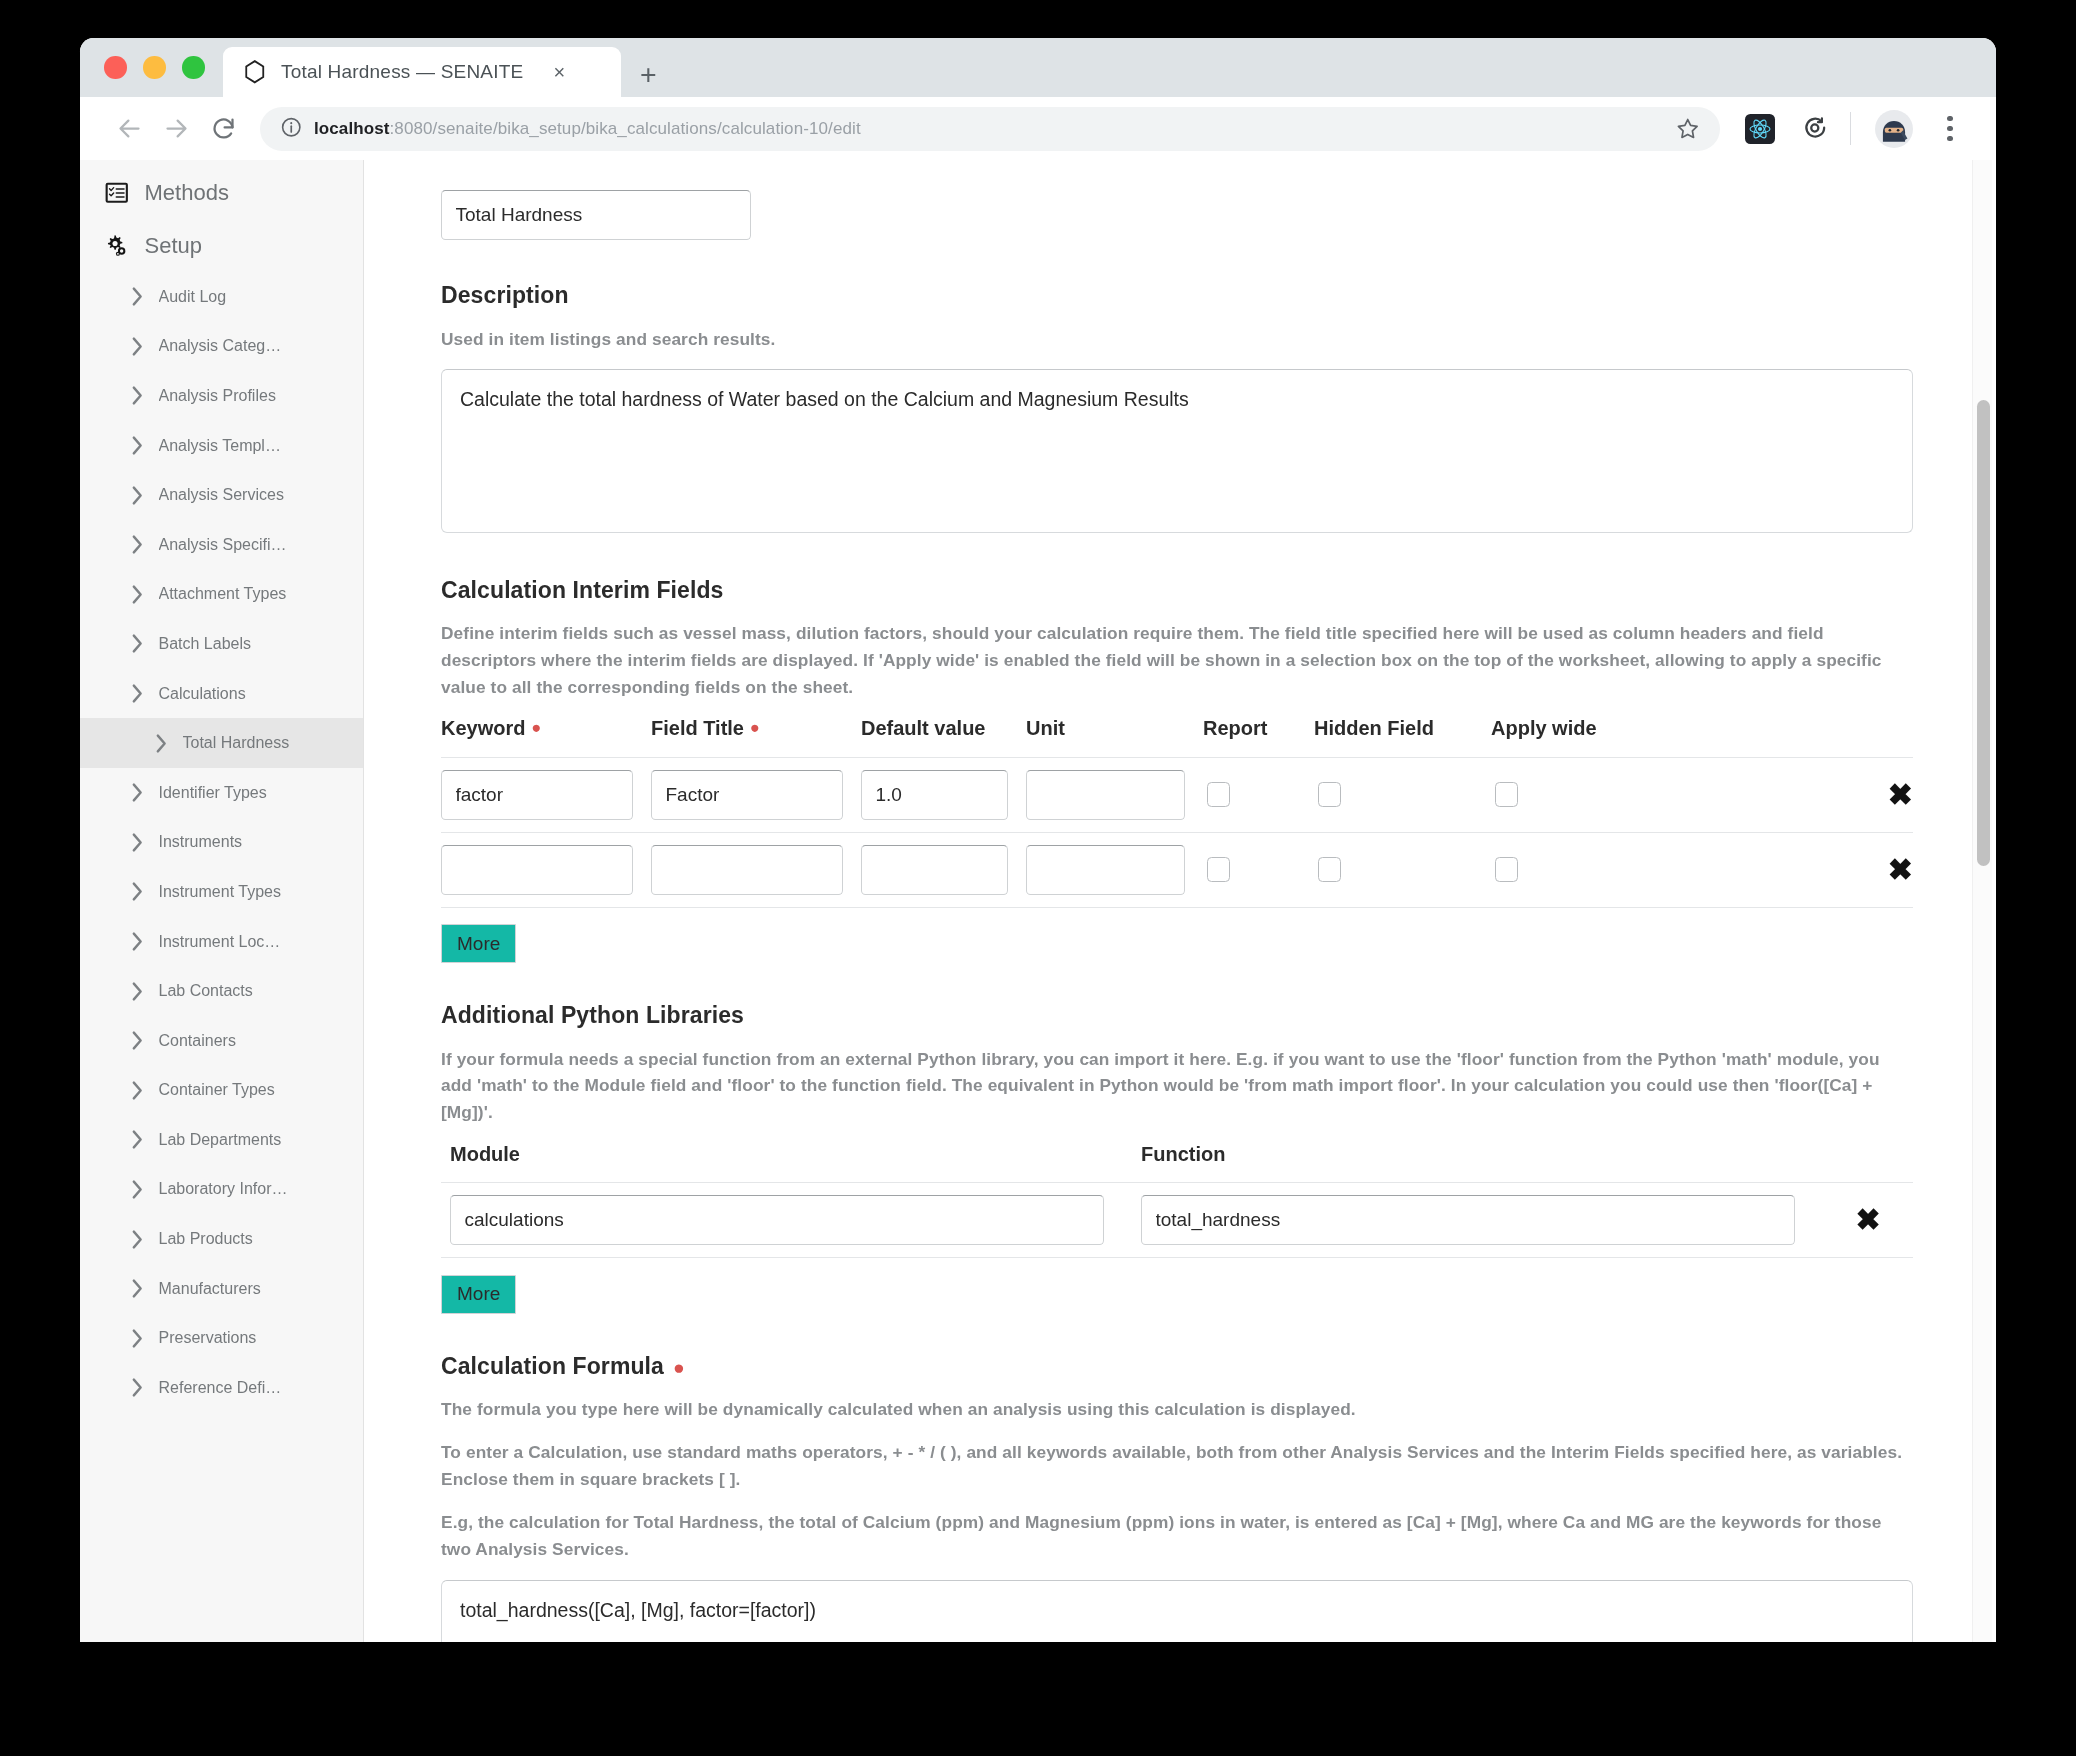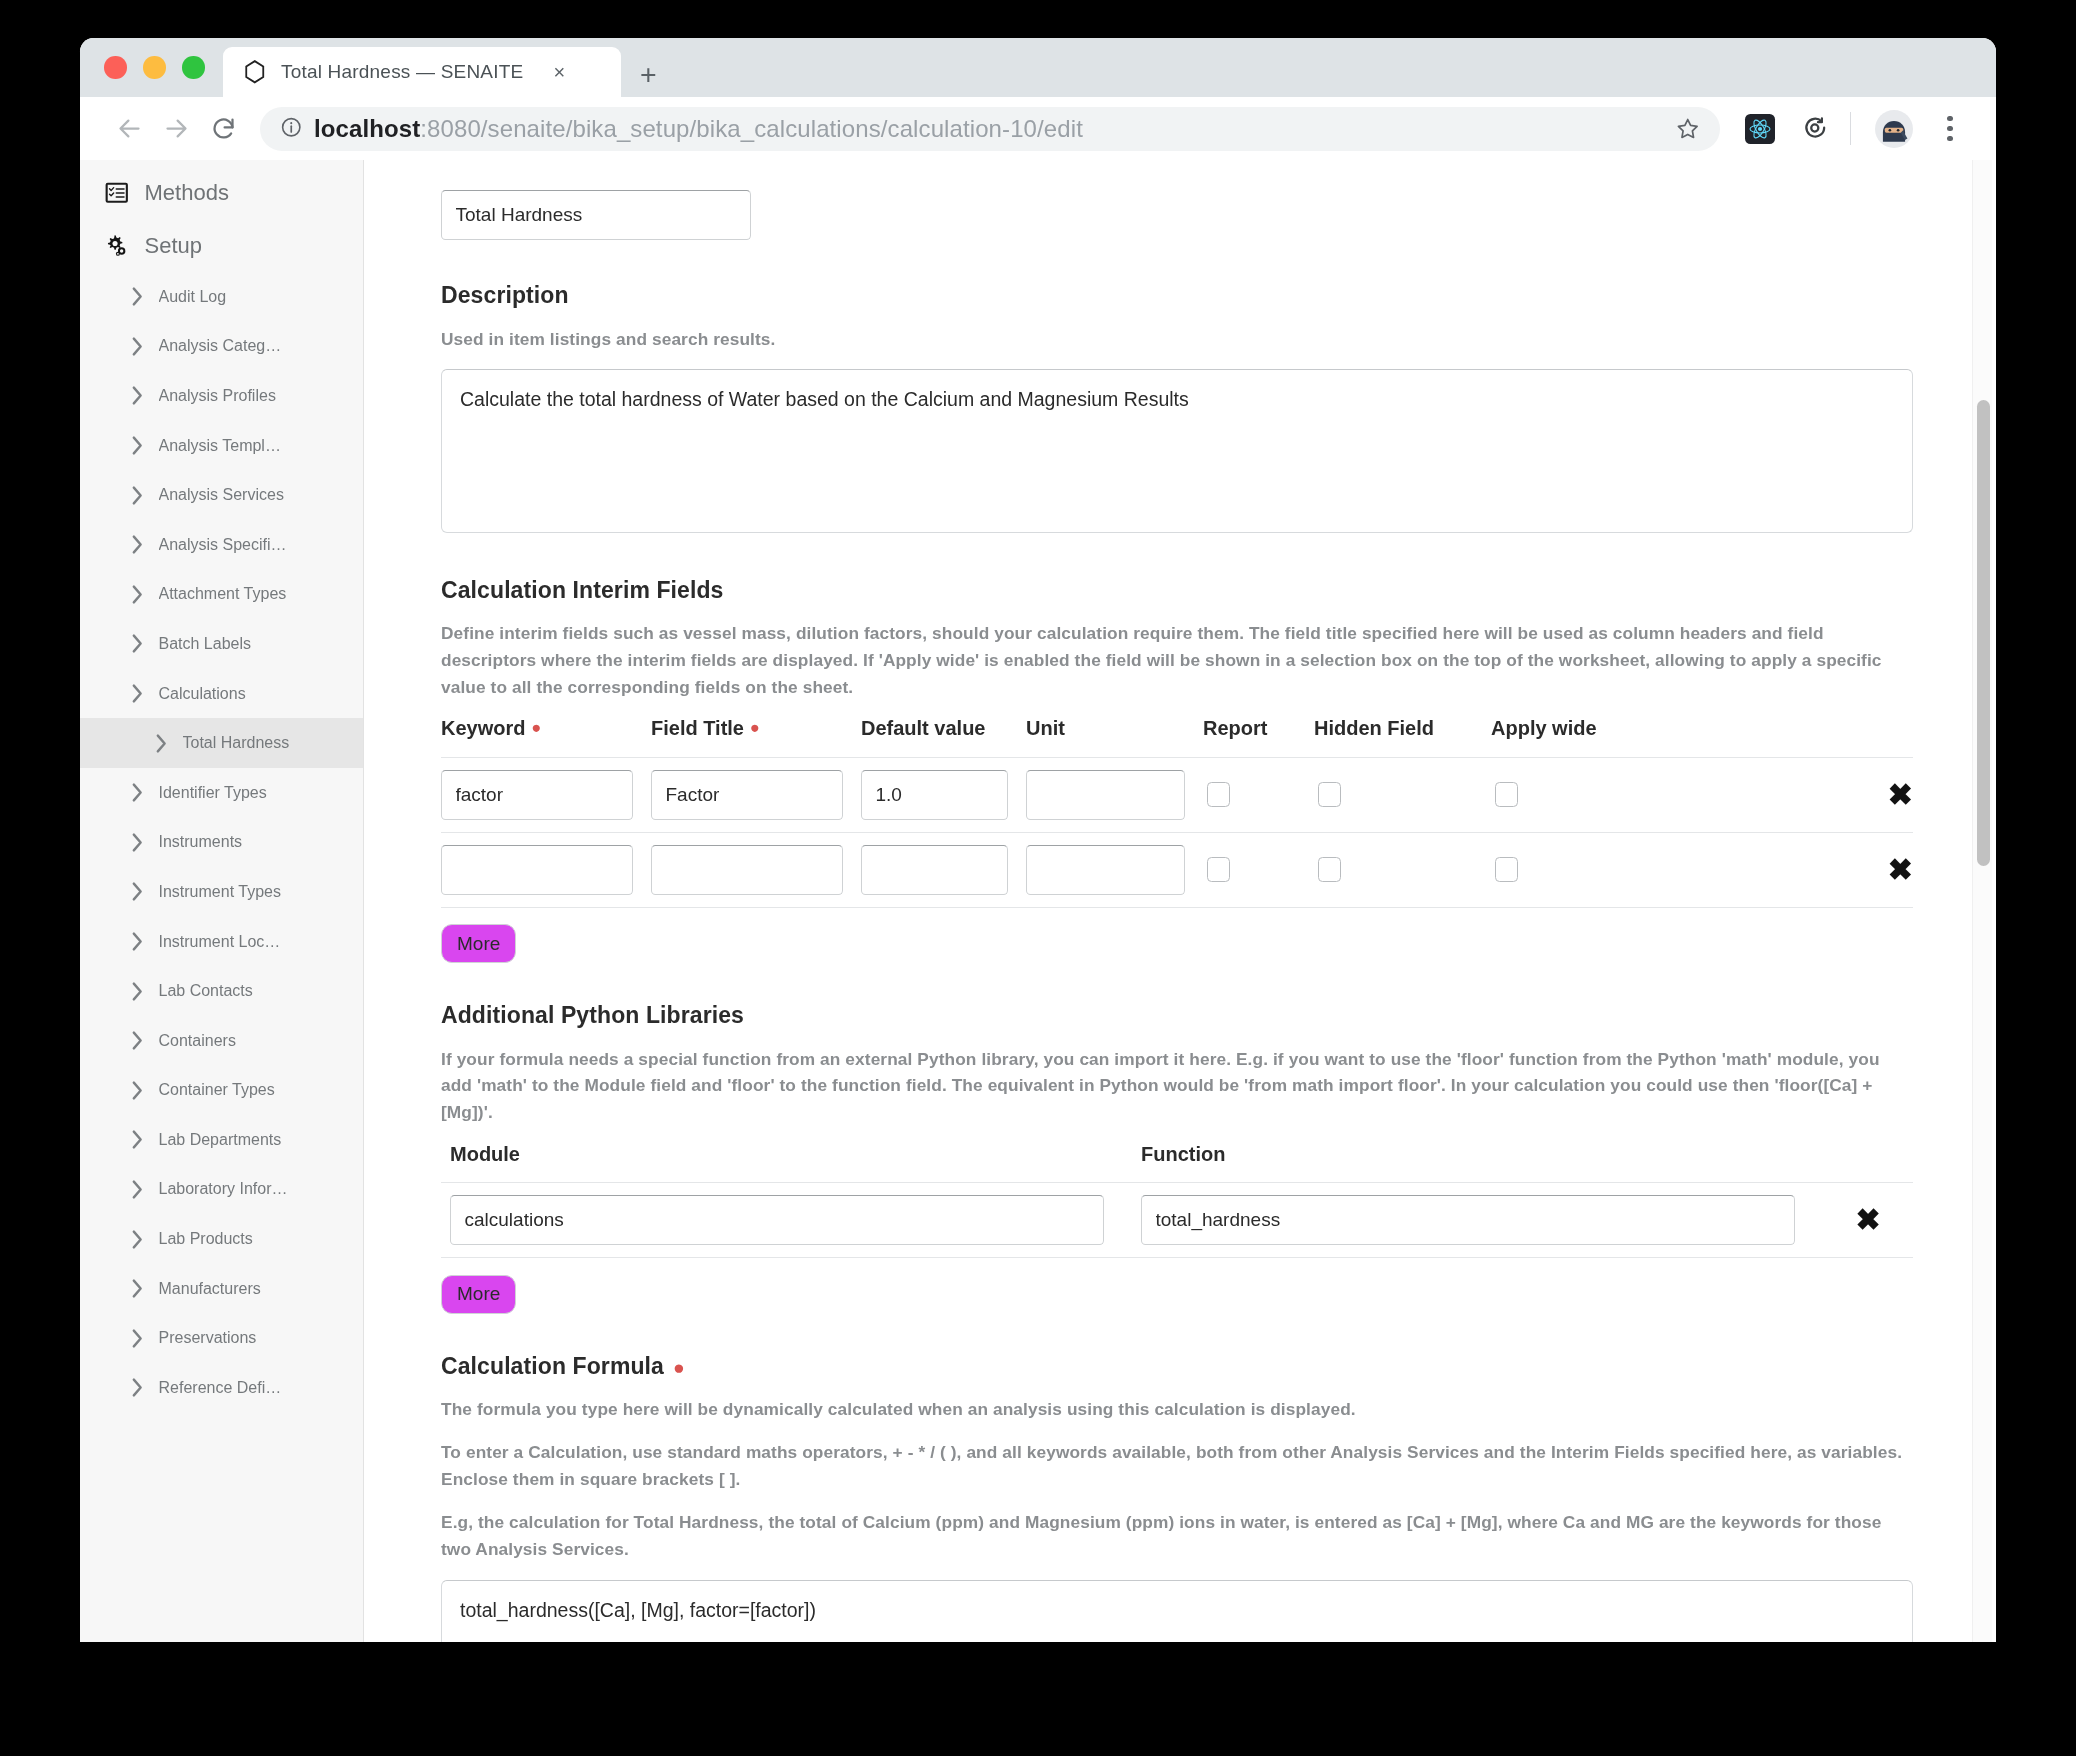--- a/index.html
+++ b/index.html
@@ -85,21 +85,21 @@
     margin-left: 13.5px; margin-right: 7.5px;
     height: 44px;
     background: #f1f3f4;
     border-radius: 22px;
     display: flex; align-items: center;
     padding: 0 19.5px;
     gap: 12px;
     position: relative;
   }
   #omnibox-url {
-    font-size: 24px; color: #9aa0a6; white-space: nowrap;
+    font-size: 17px; color: #9aa0a6; white-space: nowrap;
     letter-spacing: 0.1px;
   }
   #omnibox-url b { color: #202124; font-weight: 700; }
   #star-button {
     position: absolute; right: 12px;
     width: 39px; height: 39px;
     display: flex; align-items: center; justify-content: center;
     cursor: pointer;
   }
   .toolbar-icon {
@@ -261,22 +261,22 @@
     font-size: 30px; font-weight: 700; color: #121212;
     line-height: 1; cursor: pointer;
     font-family: "Liberation Sans", sans-serif;
     display: inline-block;
   }
   .more-btn {
     margin-top: 16.5px;
     height: 39px;
     padding: 0 15px;
     border: 1.5px solid #d0d3d6;
-    border-radius: 11px;
-    background: #d946ef;
+    border-radius: 1px;
+    background: #14b8a6;
     font-size: 19px; color: #2b2b2b;
     font-family: "Liberation Sans", sans-serif;
     cursor: pointer;
   }
   .section-gap { height: 39px; }
 
   
   #content-scrollbar {
     position: absolute;
     right: 4.5px; top: 0;

